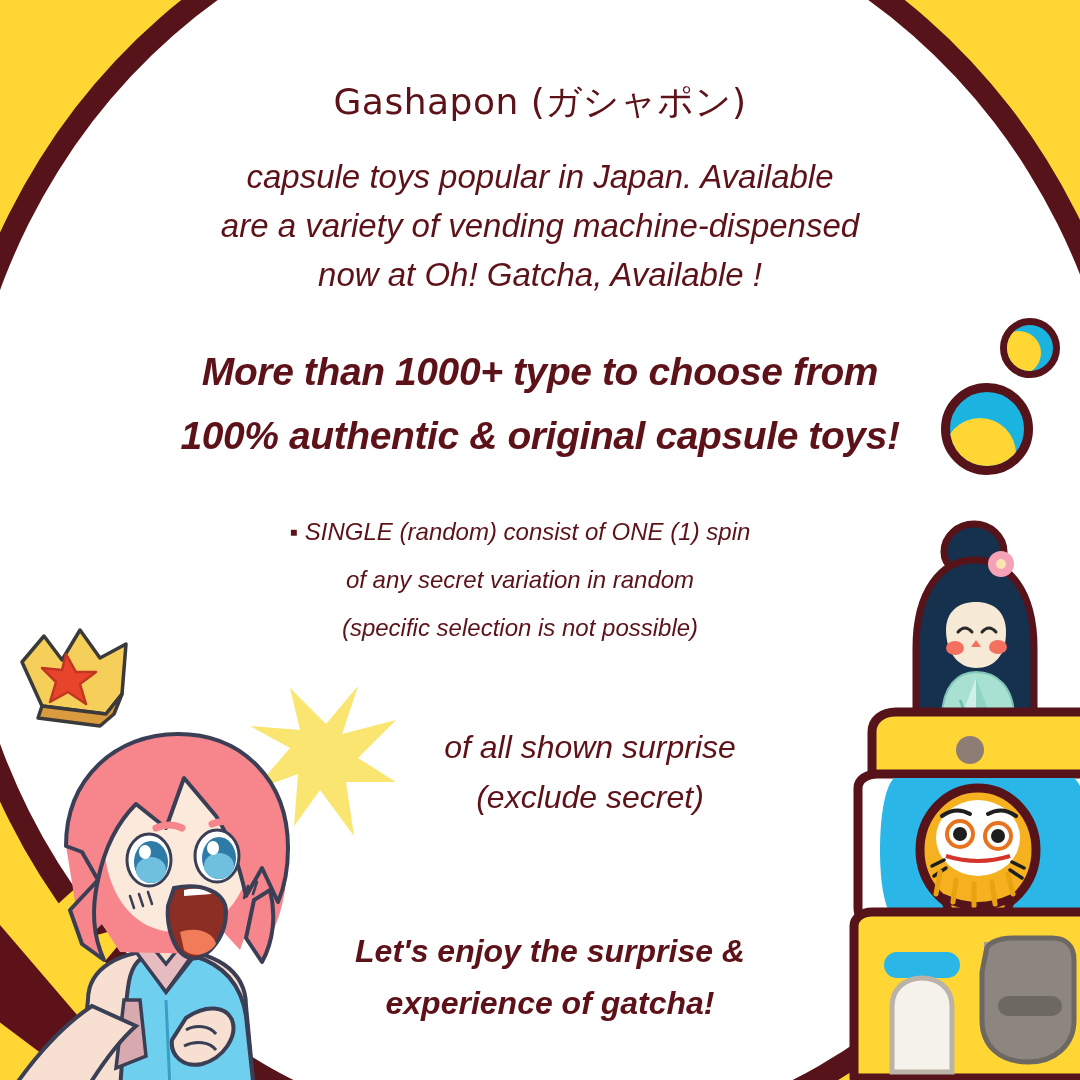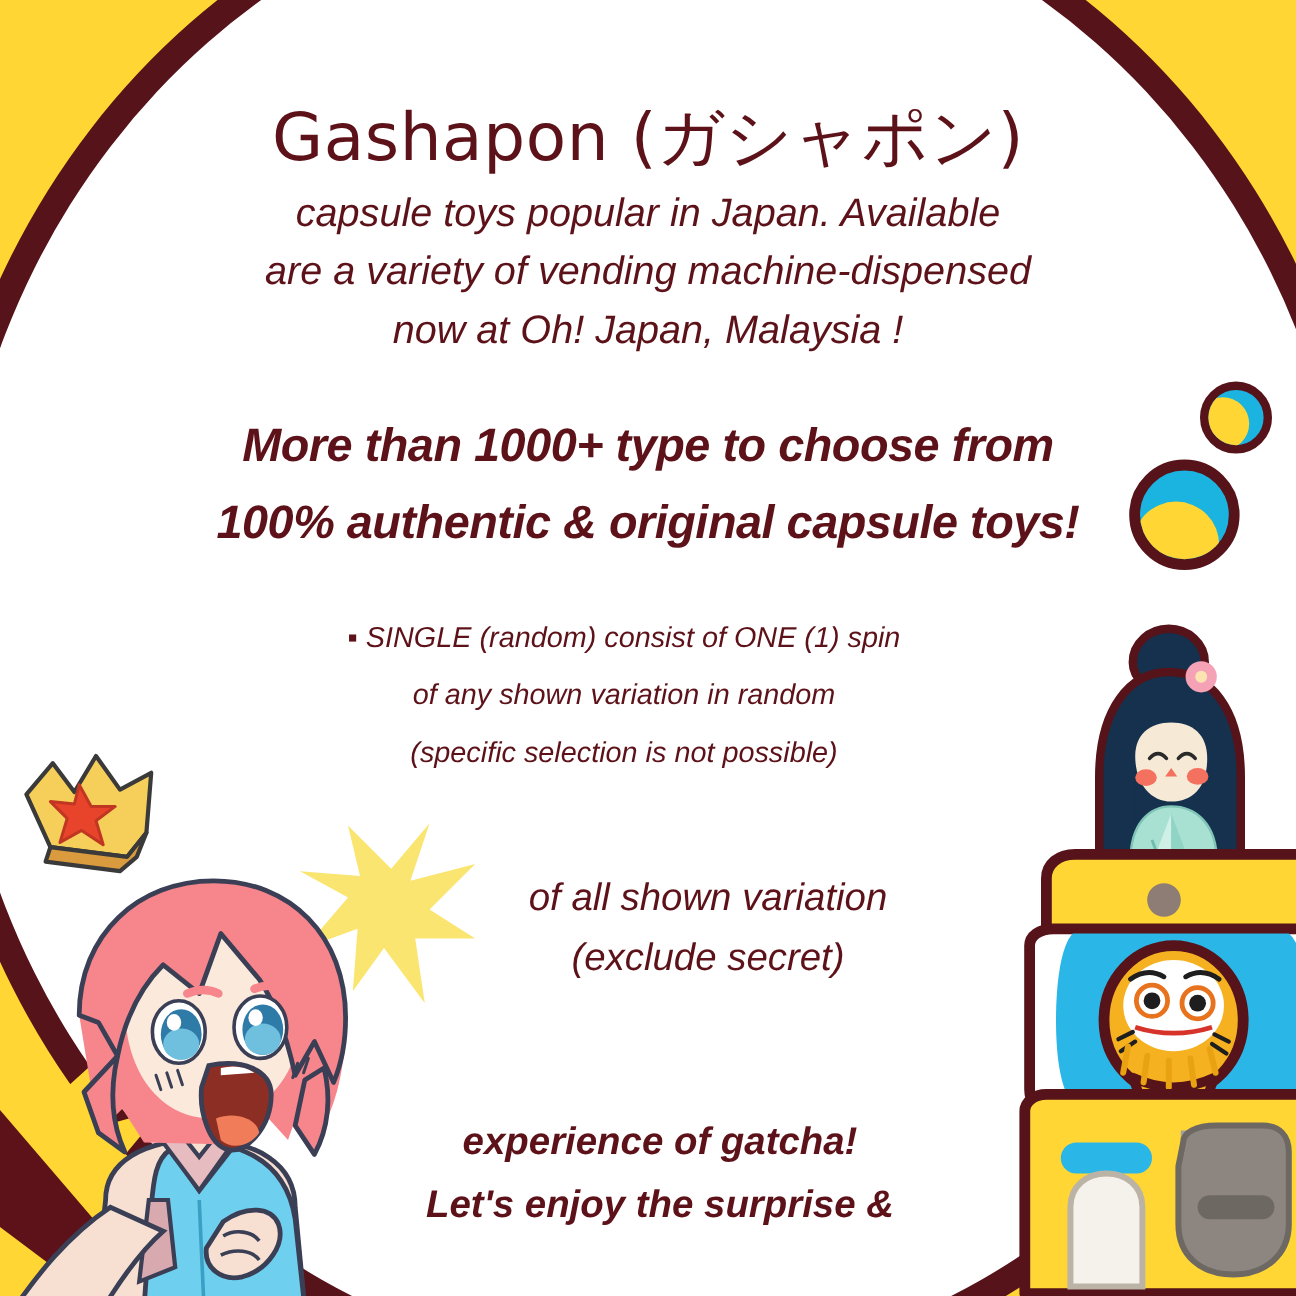--- a/index.html
+++ b/index.html
@@ -25,21 +25,21 @@
     z-index:1;
   }
   
   .content{
     position:absolute; inset:0; z-index:6;
     color:#5C1218;
     text-align:center;
   }
   .title{
     position:absolute; left:0; right:0; top:78px;
-    font-size:55px; letter-spacing:.5px;
+    font-size:36px; letter-spacing:.5px;
     font-weight:400;
     font-family:"DejaVu Sans","Liberation Sans",sans-serif;
   }
   .lead{
     position:absolute; left:118px; right:118px; top:152px;
     font-size:33px; line-height:49px;
     font-style:italic; font-weight:500;
   }
   .bold-claim{
     position:absolute; left:60px; right:60px; top:340px;
@@ -232,38 +232,38 @@
     <rect x="180" y="476" width="64" height="20" rx="10" fill="#6E6862"></rect>
   </svg>
 
   <div class="content">
 
     <div class="title">Gashapon (ガシャポン)</div>
 
     <div class="lead">
       <span class="line">capsule toys popular in Japan. Available</span>
       <span class="line">are a variety of vending machine-dispensed</span>
-      <span class="line">now at Oh! Japan, Malaysia !</span>
+      <span class="line">now at Oh! Gatcha, Available !</span>
     </div>
 
     <div class="bold-claim">
       <span class="line">More than 1000+ type to choose from</span>
       <span class="line">100% authentic &amp; original capsule toys!</span>
     </div>
 
     <div class="single-block">
       <span class="line"><span>▪</span> <span>SINGLE (random) consist of ONE (1) spin</span></span>
-      <span class="line">of any shown variation in random</span>
+      <span class="line">of any secret variation in random</span>
       <span class="line">(specific selection is not possible)</span>
     </div>
 
     <div class="complete-block">
-      <span class="line">of all shown variation</span>
+      <span class="line">of all shown surprise</span>
       <span class="line">(exclude secret)</span>
     </div>
 
     <div class="closing">
+      <span class="line">Let's enjoy the surprise &amp;</span>
       <span class="line">experience of gatcha!</span>
-      <span class="line">Let's enjoy the surprise &amp;</span>
     </div>
 
   </div>
 </div>
 
 </body></html>

